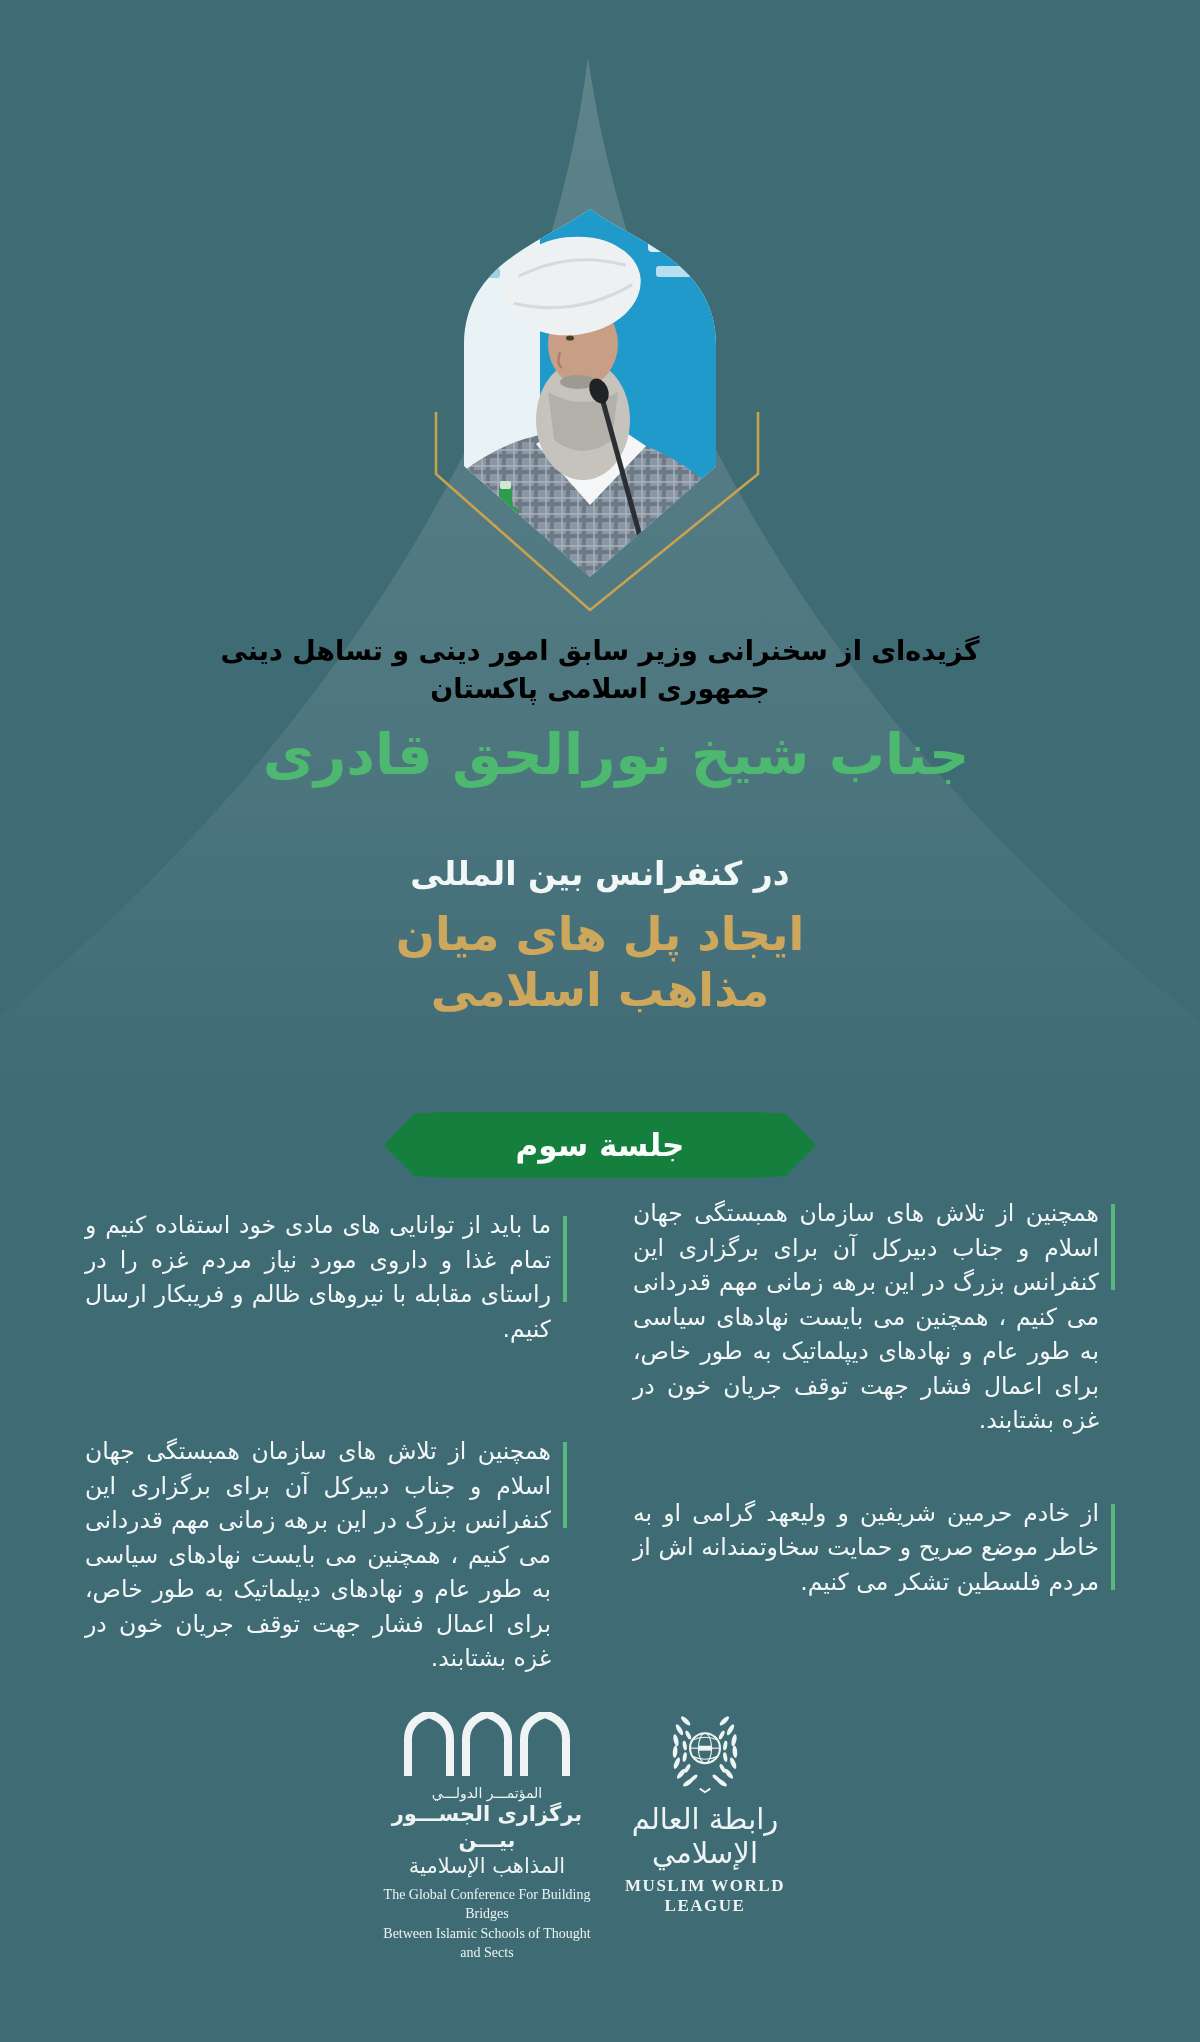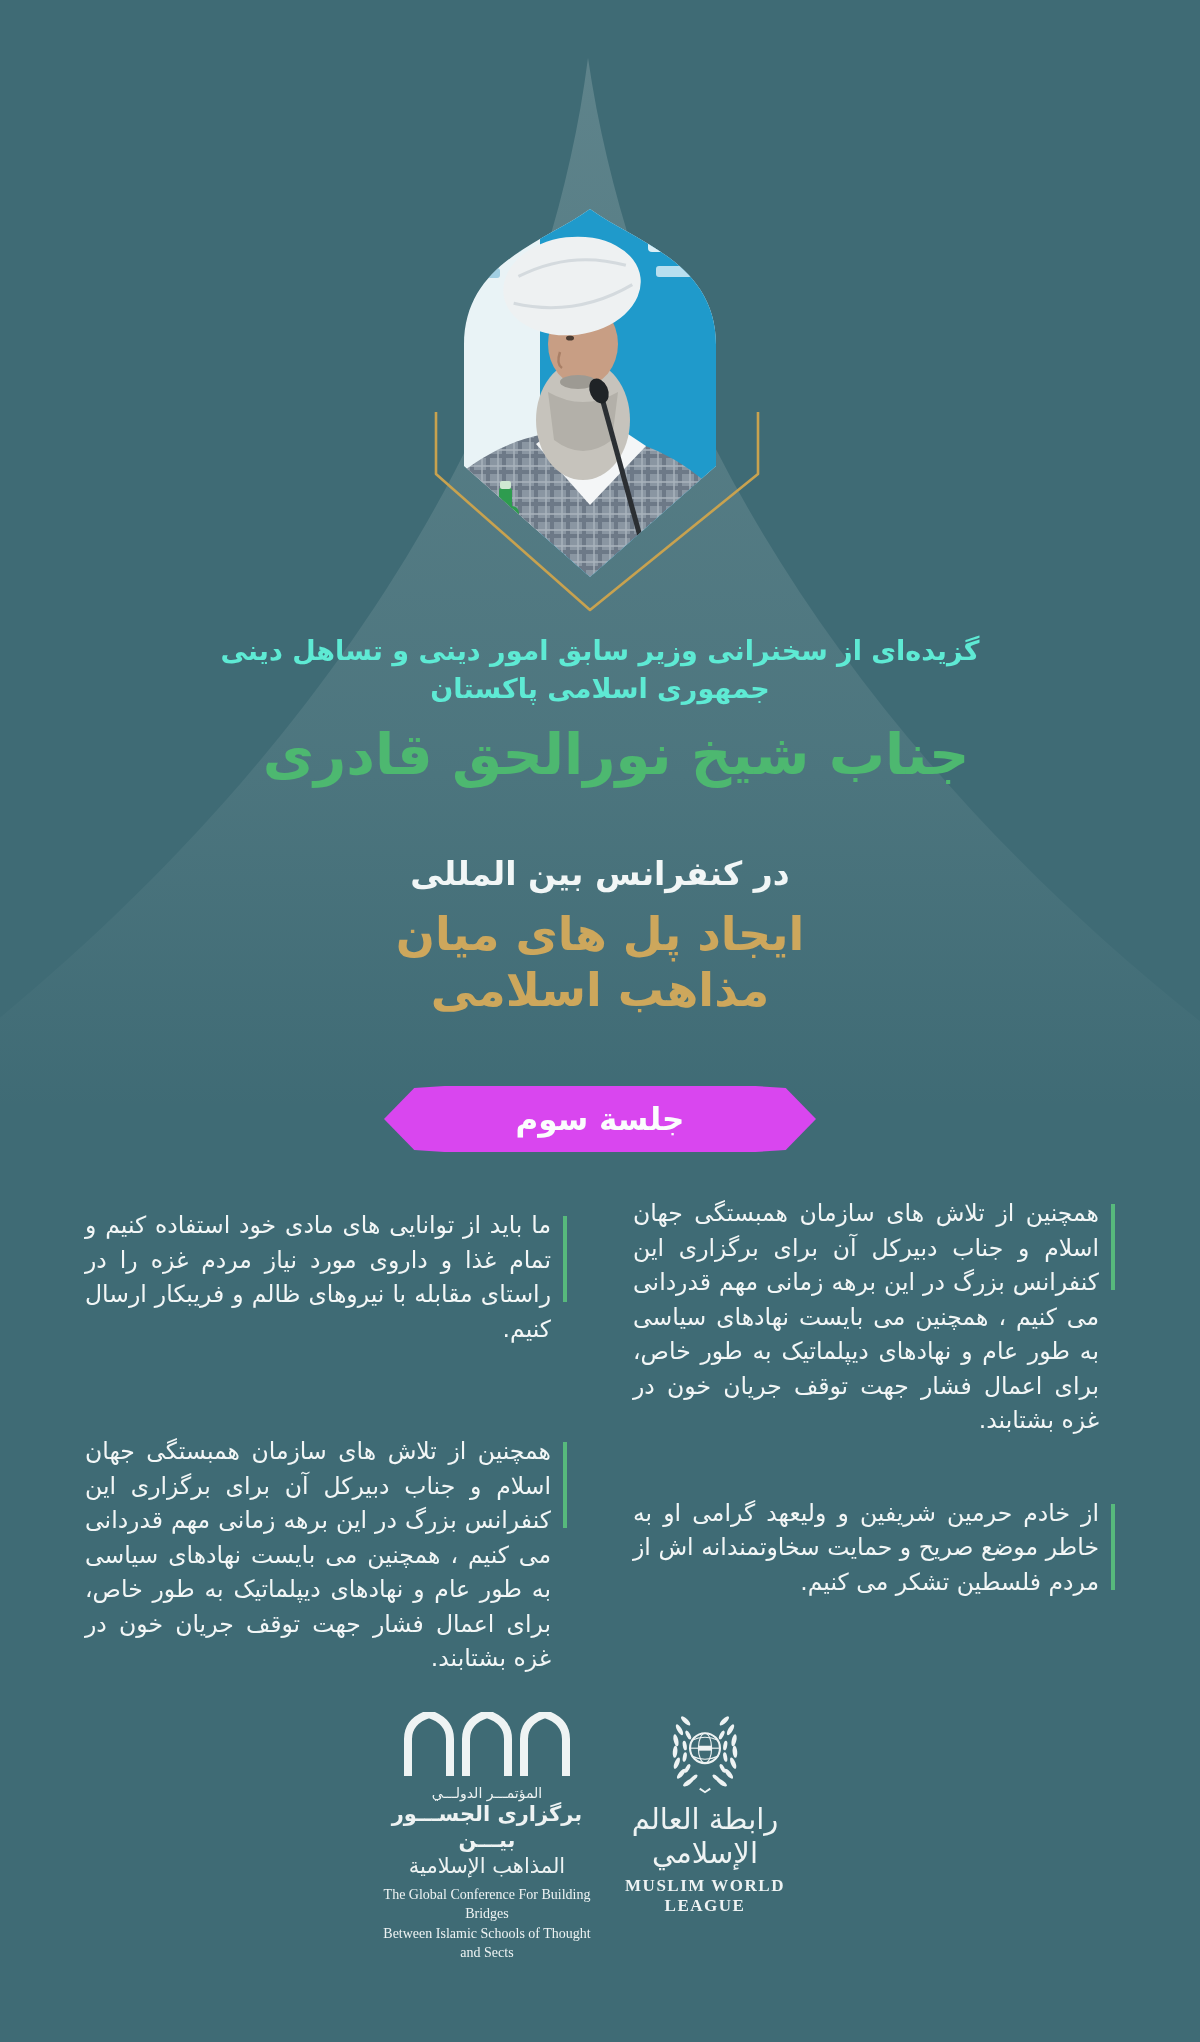--- a/index.html
+++ b/index.html
@@ -4,31 +4,31 @@
 <style>
   html,body{margin:0;padding:0;}
   body{width:1200px;height:2042px;background:#3f6b75;font-family:"DejaVu Sans",sans-serif;}
   .poster{position:relative;width:1200px;height:2042px;overflow:hidden;background:#3f6b75;}
   svg{display:block;}
 
   .arch-bg{position:absolute;top:0;left:0;}
 
   .photo-wrap{position:absolute;top:0;left:0;}
 
-  .intro{position:absolute;top:632px;left:0;width:100%;text-align:center;color:#5eead4;
+  .intro{position:absolute;top:632px;left:0;width:100%;text-align:center;color:#000000;
          font-size:27px;line-height:1.42;font-weight:700;direction:rtl;}
   .speaker{position:absolute;top:722px;left:0;width:100%;text-align:center;color:#4db870;
            font-size:56px;font-weight:700;direction:rtl;margin:0;padding-left:16px;}
   .conf-label{position:absolute;top:854px;left:0;width:100%;text-align:center;color:#f1f6f6;
               font-size:33px;font-weight:700;direction:rtl;}
   .conf-title{position:absolute;top:906px;left:0;width:100%;text-align:center;color:#cda75c;
               font-size:46px;line-height:1.22;font-weight:700;direction:rtl;}
 
-  .badge{position:absolute;top:1086px;left:50%;transform:translateX(-50%);
-         width:432px;height:66px;background:#d946ef;
+  .badge{position:absolute;top:1112px;left:50%;transform:translateX(-50%);
+         width:432px;height:66px;background:#15803d;
          clip-path:polygon(0 50%,7% 3%,14% 0,86% 0,93% 3%,100% 50%,93% 97%,86% 100%,14% 100%,7% 97%);
          display:flex;align-items:center;justify-content:center;}
   .badge span{color:#fbfdfd;font-size:31px;font-weight:700;direction:rtl;}
 
   .columns{position:absolute;top:1196px;right:85px;width:1030px;display:flex;gap:66px;direction:rtl;}
   .col{width:482px;}
   .quote{position:relative;margin:0 0 58px 0;padding:0 16px 0 0;color:#f2f6f6;
          font-size:23.5px;line-height:1.47;text-align:justify;direction:rtl;}
   .quote.gap-lg{margin-bottom:88px;margin-top:12px;}
   .quote .bar{position:absolute;right:0;top:8px;width:4px;height:86px;background:#57b97c;}

